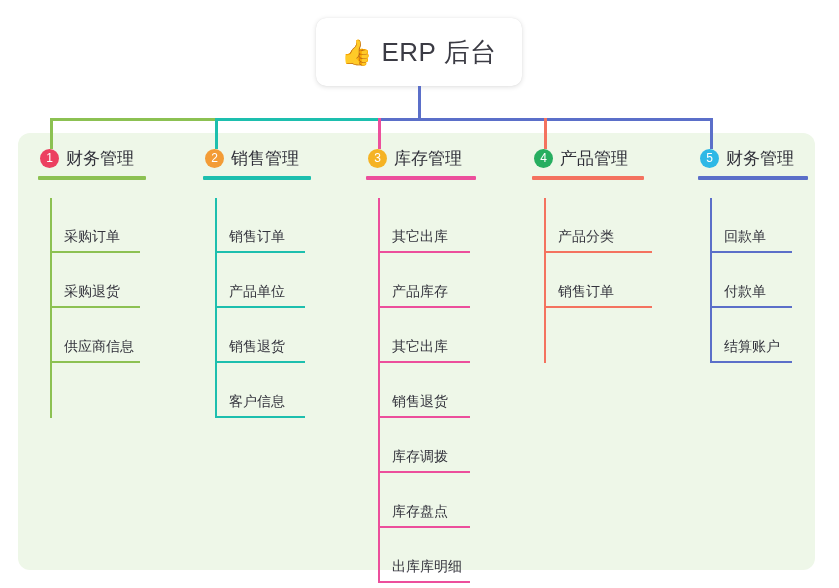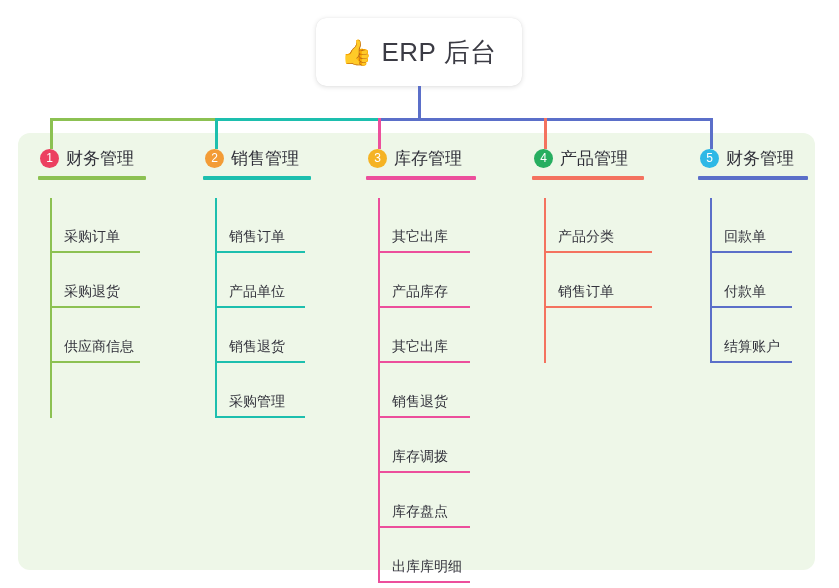--- a/index.html
+++ b/index.html
@@ -135,21 +135,21 @@
           </div>
           <div class="leaf">
             <span class="leaf-label">产品单位</span>
             <div class="leaf-rule" style="background: rgb(29, 191, 174); width: 90px;"></div>
           </div>
           <div class="leaf">
             <span class="leaf-label">销售退货</span>
             <div class="leaf-rule" style="background: rgb(29, 191, 174); width: 90px;"></div>
           </div>
           <div class="leaf">
-            <span class="leaf-label">采购管理</span>
+            <span class="leaf-label">客户信息</span>
             <div class="leaf-rule" style="background: rgb(29, 191, 174); width: 90px;"></div>
           </div>
         </div>
       </div>
       <div class="column" style="left: 366px; width: 150px;">
         <div class="col-head">
           <span class="badge" style="background: rgb(245, 179, 36);">3</span>
           <span class="col-title">库存管理</span>
         </div>
         <div class="head-rule" style="background: rgb(236, 79, 156); width: 110px;"></div>

